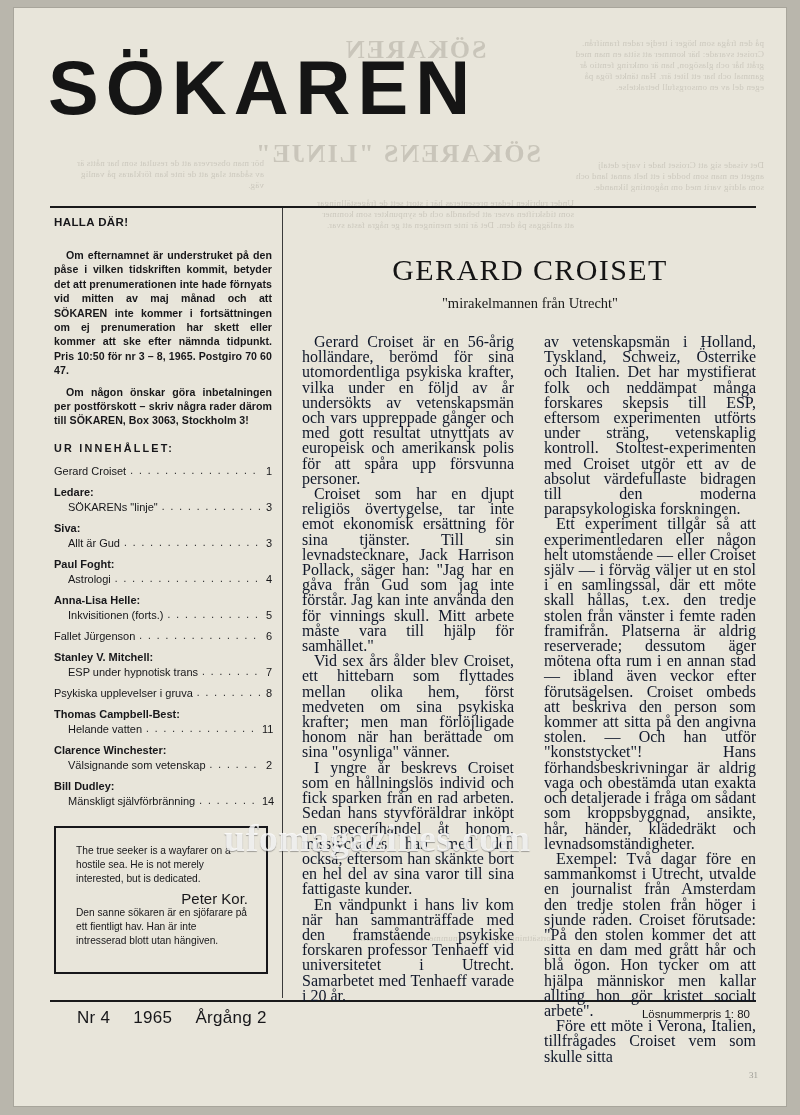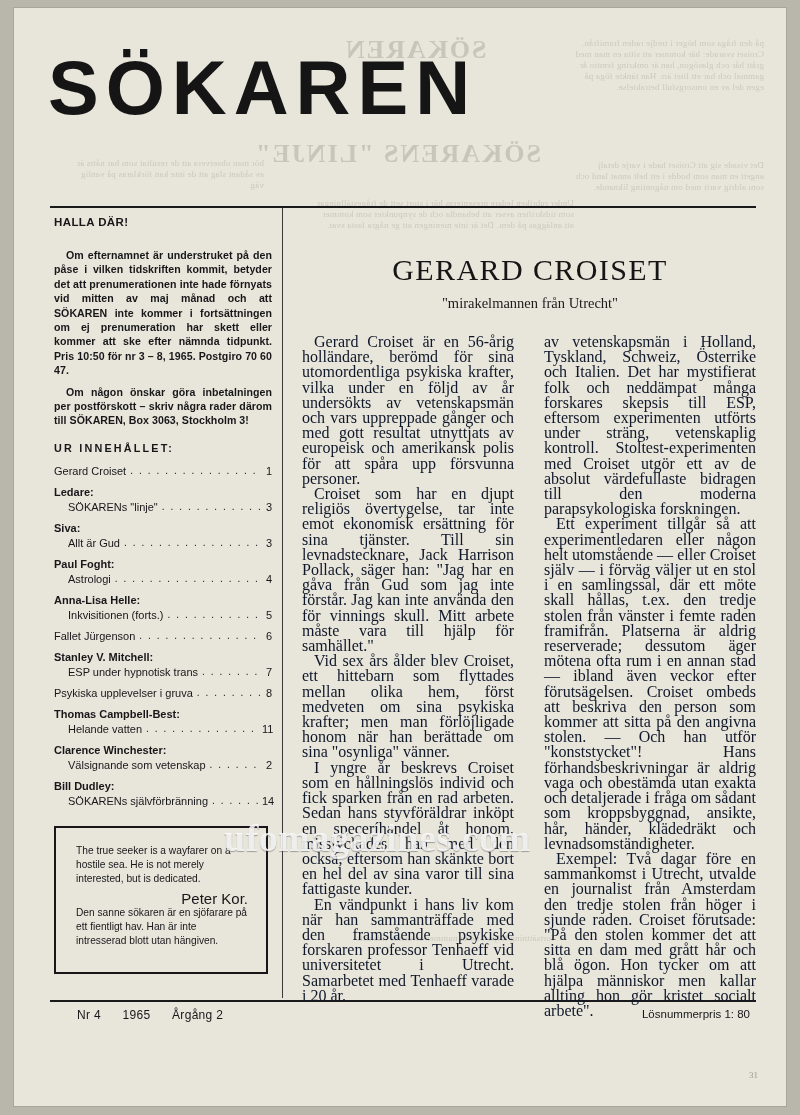--- a/index.html
+++ b/index.html
@@ -193,21 +193,21 @@
   }
   #col2 { left: 288px; }
   #col3 { left: 530px; }
   .bodycol p { margin: 0; text-indent: 12px; }
   .bodycol p.first { text-indent: 12px; }
   
   #footer-left {
     position: absolute;
     left: 40px;
     top: 1000px;
-    font-size: 12px;
+    font-size: 17px;
     color: #17171a;
     letter-spacing: 0.3px;
     padding-left: 23px;
   }
   #footer-left span { margin-right: 18px; }
   #footer-right {
     position: absolute;
     right: 36px;
     top: 1000px;
     font-size: 11.5px;
@@ -345,21 +345,21 @@
       <div class="toc-line indent">
         <span class="ttl">Välsignande som vetenskap</span>
         <span class="toc-dots">. . . . . . . . . . . . . . . . .</span>
         <span class="toc-page">2</span>
       </div>
     </div>
 
     <div class="toc-entry">
       <span class="toc-author">Bill Dudley:</span>
       <div class="toc-line indent">
-        <span class="ttl">SÖKARENs självförbränning</span>
+        <span class="ttl">Mänskligt självförbränning</span>
         <span class="toc-dots">. . . . . . . . . . . . . . . . .</span>
         <span class="toc-page">14</span>
       </div>
     </div>
   </div>
 
   <div id="quotebox">
     <div class="quote-inner">
       <div class="quote-en">The true seeker is a wayfarer on a hostile sea. He is not merely interested, but is dedicated.</div>
       <div class="quote-attr">Peter Kor.</div>
@@ -375,20 +375,21 @@
     <p>Croiset som har en djupt religiös övertygelse, tar inte emot ekonomisk ersättning för sina tjänster. Till sin levnadstecknare, Jack Harrison Pollack, säger han: "Jag har en gåva från Gud som jag inte förstår. Jag kan inte använda den för vinnings skull. Mitt arbete måste vara till hjälp för samhället."</p>
     <p>Vid sex års ålder blev Croiset, ett hittebarn som flyttades mellan olika hem, först medveten om sina psykiska krafter; men man förlöjligade honom när han berättade om sina "osynliga" vänner.</p>
     <p>I yngre år beskrevs Croiset som en hållningslös individ och fick sparken från en rad arbeten. Sedan hans styvföräldrar inköpt en speceríhandel åt honom, misslyckades han med den också, eftersom han skänkte bort en hel del av sina varor till sina fattigaste kunder.</p>
     <p>En vändpunkt i hans liv kom när han sammanträffade med den framstående psykiske forskaren professor Tenhaeff vid universitetet i Utrecht. Samarbetet med Tenhaeff varade i 20 år.</p>
   </div>
 
   <div class="bodycol" id="col3">
     <p style="text-indent:0">av vetenskapsmän i Holland, Tyskland, Schweiz, Österrike och Italien. Det har mystifierat folk och neddämpat många forskares skepsis till ESP, eftersom experimenten utförts under sträng, vetenskaplig kontroll. Stoltest-experimenten med Croiset utgör ett av de absolut värdefullaste bidragen till den moderna parapsykologiska forskningen.</p>
     <p>Ett experiment tillgår så att experimentledaren eller någon helt utomstående — eller Croiset själv — i förväg väljer ut en stol i en samlingssal, där ett möte skall hållas, t.ex. den tredje stolen från vänster i femte raden framifrån. Platserna är aldrig reserverade; dessutom äger mötena ofta rum i en annan stad — ibland även veckor efter förutsägelsen. Croiset ombeds att beskriva den person som kommer att sitta på den angivna stolen. — Och han utför "konststycket"! Hans förhandsbeskrivningar är aldrig vaga och obestämda utan exakta och detaljerade i fråga om sådant som kroppsbyggnad, ansikte, hår, händer, klädedräkt och levnadsomständigheter.</p>
     <p>Exempel: Två dagar före en sammankomst i Utrecht, utvalde en journalist från Amsterdam den tredje stolen från höger i sjunde raden. Croiset förutsade: "På den stolen kommer det att sitta en dam med grått hår och blå ögon. Hon tycker om att hjälpa människor men kallar allting hon gör kristet socialt arbete".</p>
+    <p>Före ett möte i Verona, Italien, tillfrågades Croiset vem som skulle sitta</p>
   </div>
 
   <div id="watermark">ufomagazines.com</div>
 
   <div id="footer-left">
     <span>Nr 4</span>
     <span>1965</span>
     <span>Årgång 2</span>
   </div>
   <div id="footer-right">Lösnummerpris 1: 80</div>

